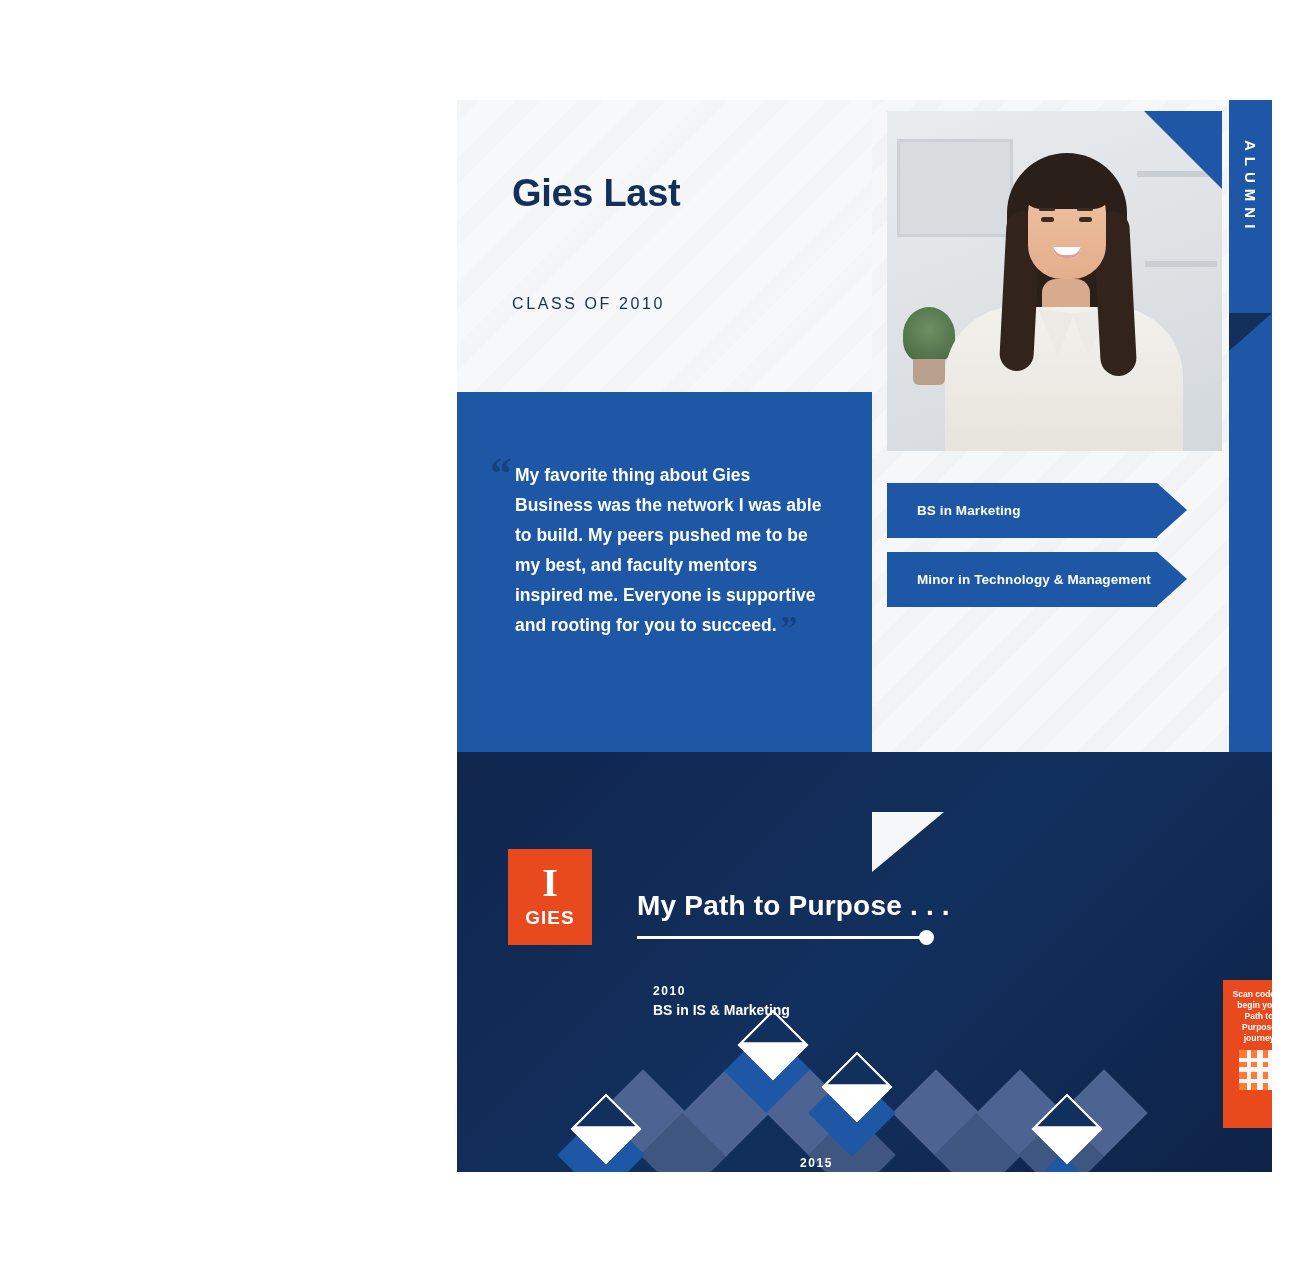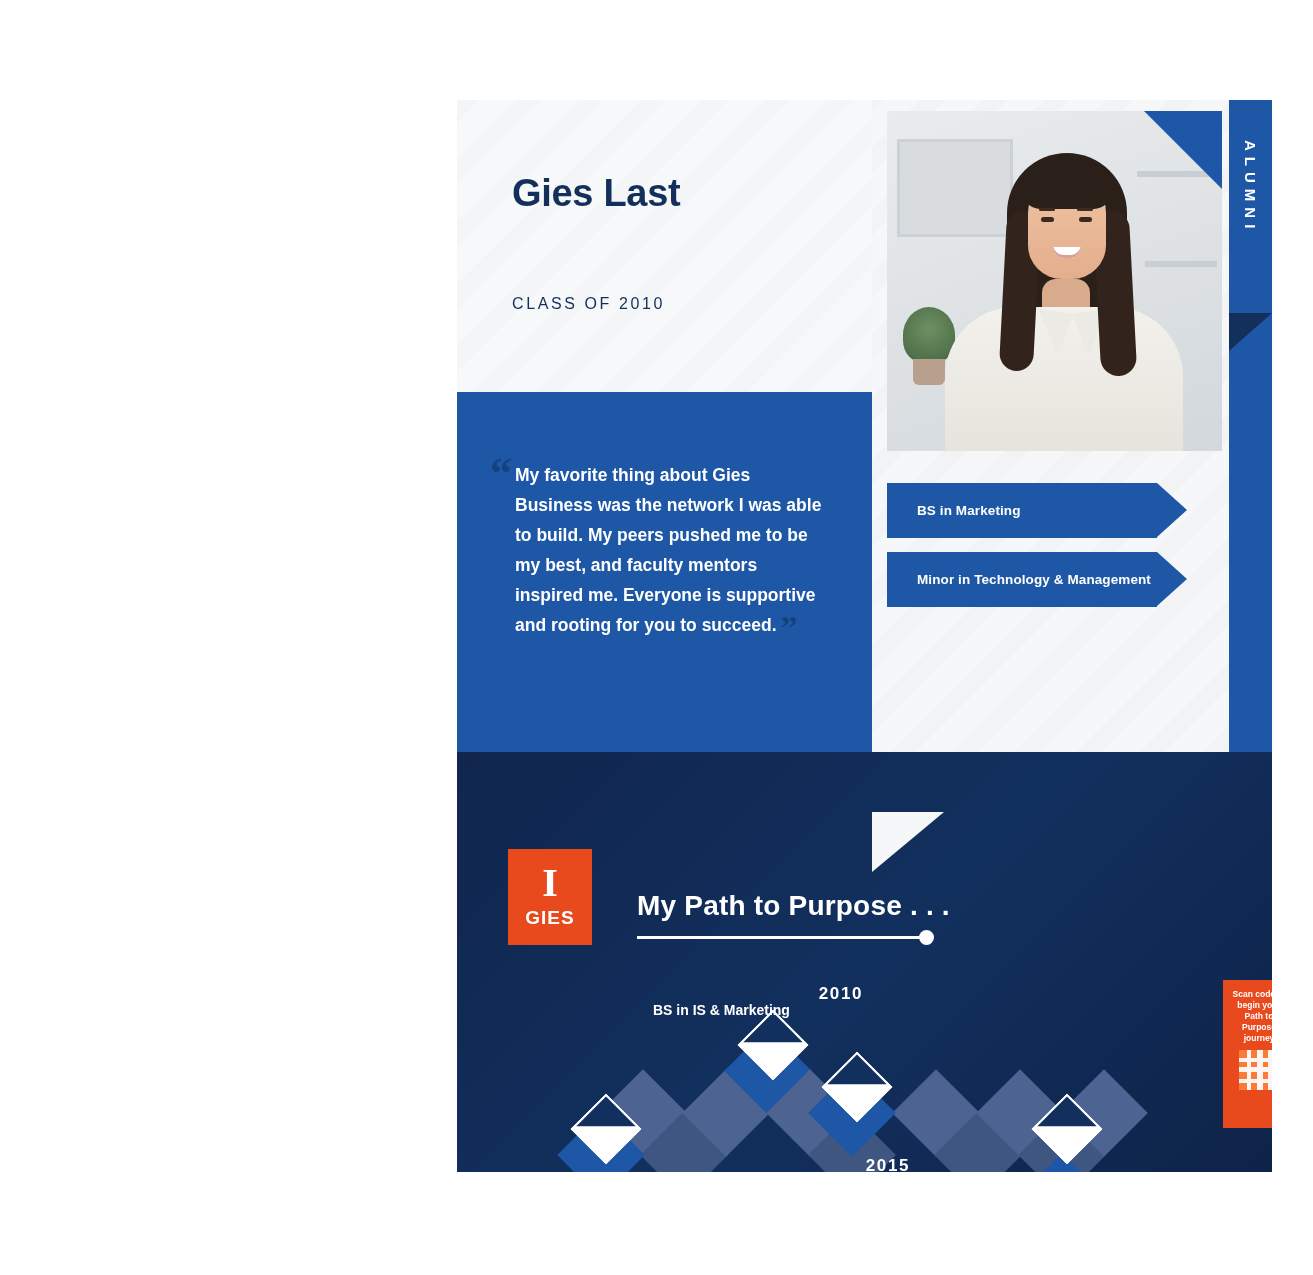--- a/index.html
+++ b/index.html
@@ -407,24 +407,24 @@
     position: absolute;
     left: 0; top: 0;
     width: 0; height: 0;
     border-left: 42px solid #12305e;
     border-bottom: 42px solid transparent;
   }
 
   .ev-year {
     position: absolute;
     color: #ffffff;
-    font-size: 17px;
+    font-size: 12px;
     font-weight: bold;
     letter-spacing: 1.6px;
-    text-align: right;
+    text-align: left;
   }
   .ev-label {
     position: absolute;
     color: #ffffff;
     font-size: 14px;
     font-weight: bold;
     text-align: left;
   }
 
   

